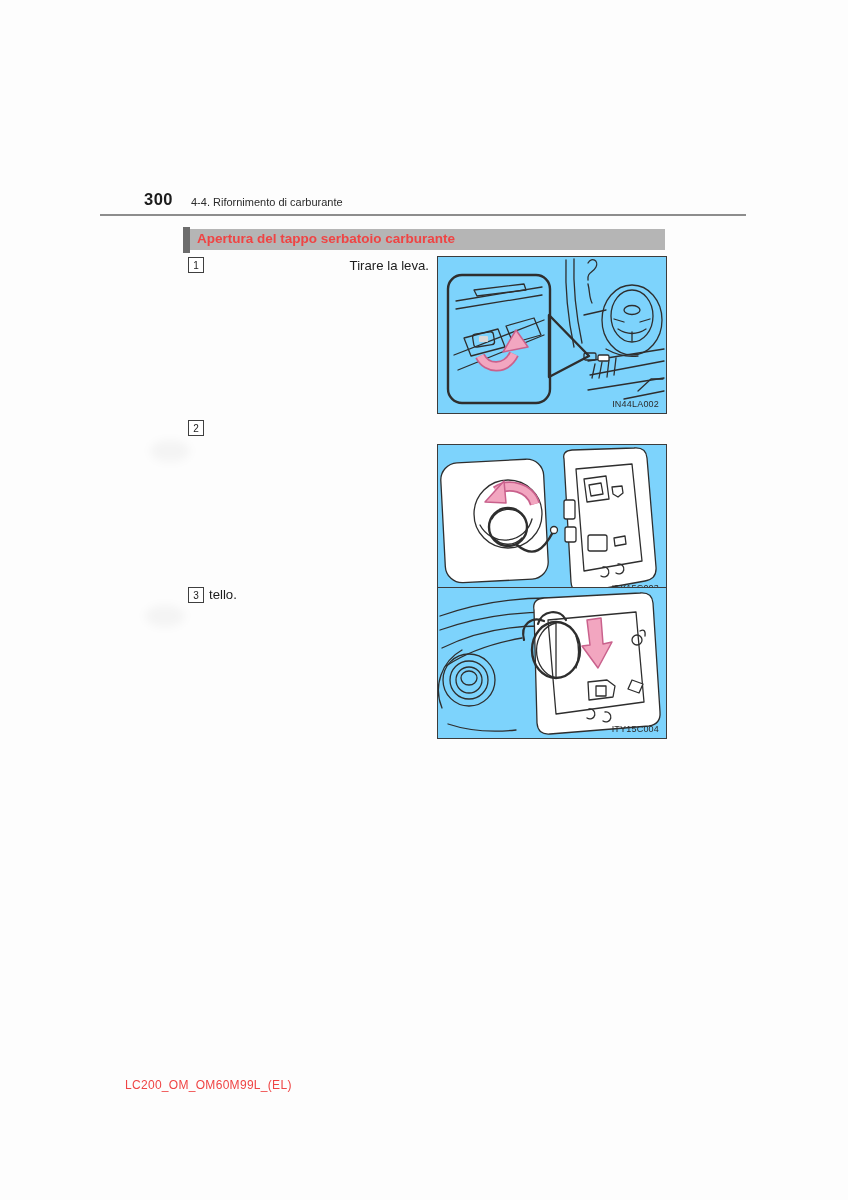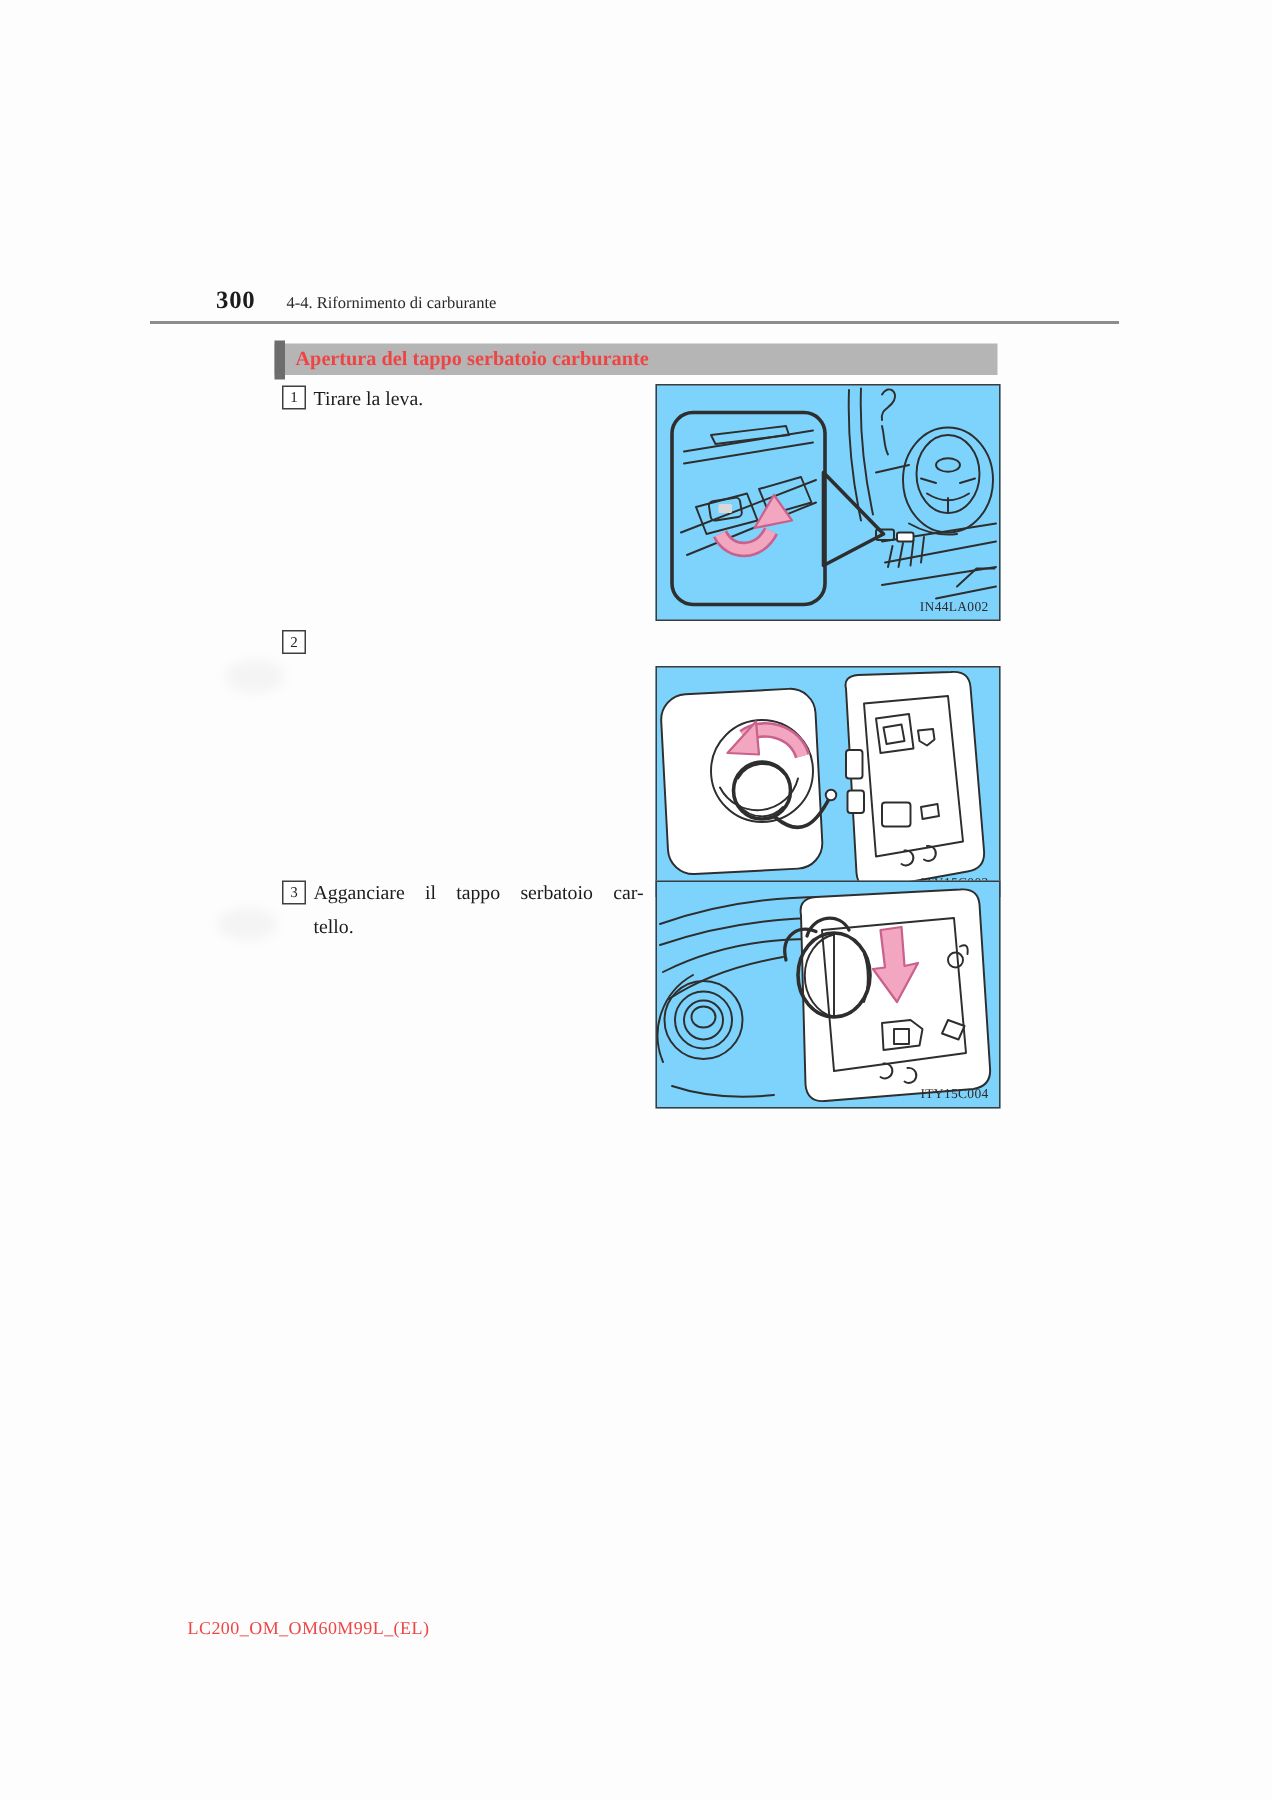--- a/index.html
+++ b/index.html
@@ -1,17 +1,17 @@
 <!DOCTYPE html>
 <html style="--accent-arrow: #f2a6c0; --arrow-outline: #c9618c; --section-bar-bg: #b5b5b5; --section-bar-accent: #6d6d6d; --line-art: #2e2e2e; --cap-gray: #c6c6c6;"><head>
 <meta charset="utf-8">
 <style>
   html,body{margin:0;padding:0;background:#e9e9e9;}
   .page{position:relative;width:848px;height:1200px;background:#fdfdfd;
-        font-family:Liberation Serif, serif;color:#1c1c1c;overflow:hidden;}
+        font-family:Liberation Sans, sans-serif;color:#1c1c1c;overflow:hidden;}
   .abs{position:absolute;}
   
   .page-num{left:144px;top:190px;font-size:16.5px;font-weight:bold;letter-spacing:.5px;}
   .crumb{left:191px;top:196px;font-size:11px;color:#2a2a2a;}
   .rule{left:100px;top:214px;width:646px;height:2px;background:#8d8d8d;}
   
   .secbar{left:183px;top:229px;width:482px;height:21px;background:var(--section-bar-bg,#b5b5b5);}
   .secaccent{left:183px;top:227px;width:7px;height:26px;background:var(--section-bar-accent,#6d6d6d);}
   .sectitle{left:197px;top:231px;font-size:13.5px;font-weight:bold;color:#ef4444;}
   
@@ -46,21 +46,21 @@
   <div class="abs secbar"></div>
   <div class="abs secaccent"></div>
   <span class="abs sectitle">Apertura del tappo serbatoio carburante</span>
 
   <div class="abs noise" style="left:150px;top:440px;"></div>
   <div class="abs noise" style="left:145px;top:605px;"></div>
 
   <div class="abs stepbox" style="left:188px;top:257px;">
     <span>1</span>
   </div>
-  <div class="abs steptext" style="left:209px;top:255px;">
+  <div class="abs steptext" style="left:209px;top:255px;text-align:right;">
     <div class="tline">Tirare la leva.</div>
   </div>
 
   <div class="abs figure" style="left:437px;top:256px;width:228px;height:156px;">
     <svg viewBox="0 0 228 156">
 
       <g class="ln">
         <path d="M128,3 C127,33 130,62 136,90"></path>
         <path d="M136,2 C135,30 138,58 144,86"></path>
         <path d="M150,6 c4,-7 11,-2 8,4 c-3,6 -9,5 -8,13 m0,4 c2,8 1,13 4,19"></path>
@@ -142,21 +142,20 @@
         <polygon class="phead" points="47,57 66,36 68,58"></polygon>
       </g>
     </svg>
     <span class="figcode">ITY15C003</span>
   </div>
 
   <div class="abs stepbox" style="left:188px;top:587px;">
     <span>3</span>
   </div>
   <div class="abs steptext" style="left:209px;top:584px;">
-    <div class="tline just">Agganciare il tappo serbatoio car-</div>
     <div class="tline">tello.</div>
   </div>
 
   <div class="abs figure" style="left:437px;top:587px;width:228px;height:150px;">
     <svg viewBox="0 0 228 150">
       <g class="ln">
         <path d="M2,28 Q70,4 150,12"></path>
         <path d="M2,42 Q60,22 126,24"></path>
         <path d="M4,60 Q48,38 102,38"></path>
         <path d="M8,78 Q38,58 84,50"></path>

